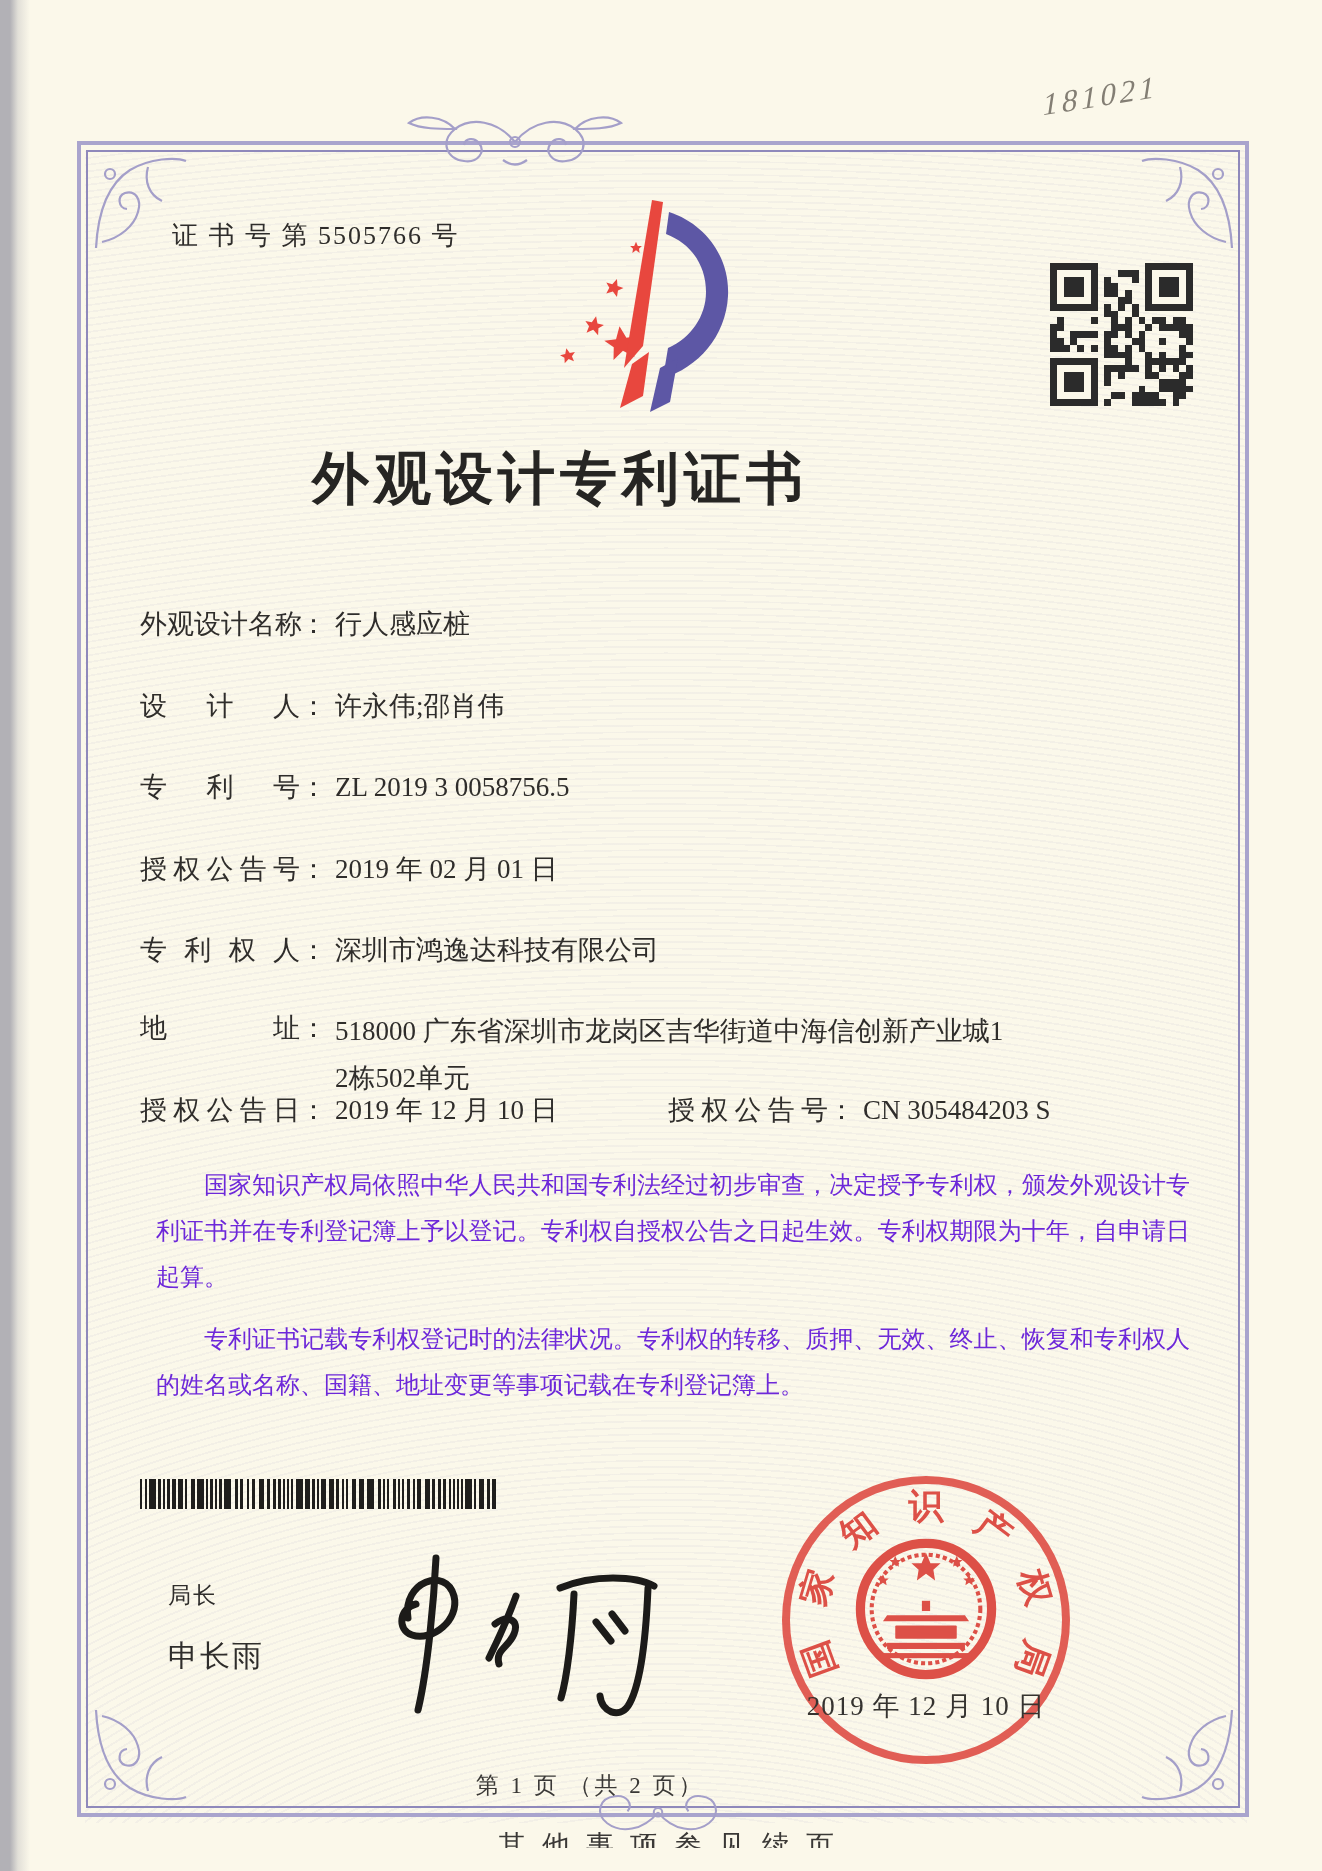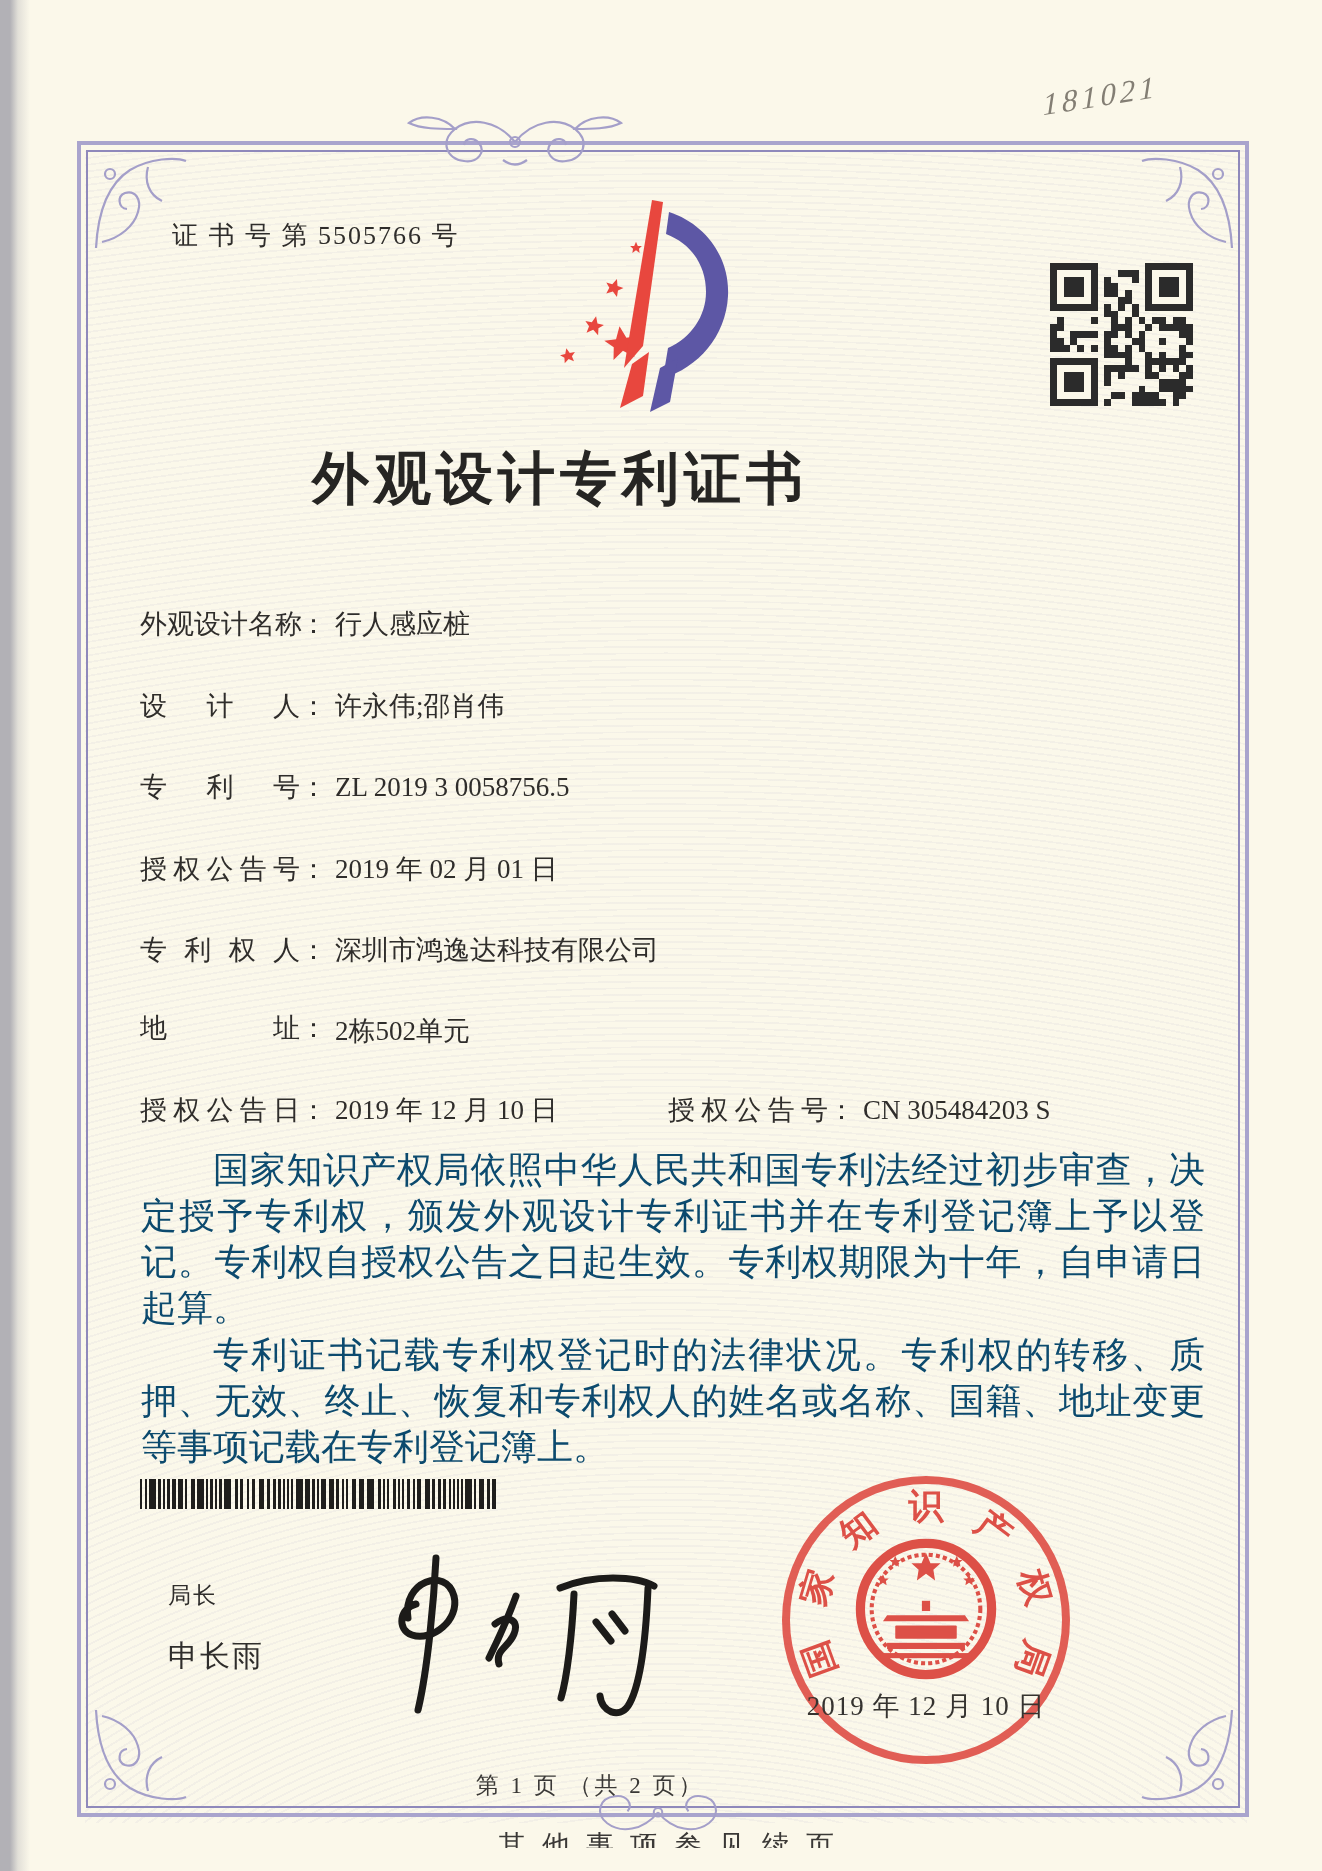--- a/index.html
+++ b/index.html
@@ -29,21 +29,21 @@
   .qr{position:absolute;left:1050px;top:263px;width:143px;height:143px;}
   .doc-title{position:absolute;left:90px;top:441px;width:940px;text-align:center;
     font-size:57px;font-weight:700;letter-spacing:5px;color:#262523;}
   .field{position:absolute;left:140px;font-size:27px;line-height:40px;white-space:nowrap;}
   .f-label{display:inline-block;width:160px;text-align:justify;text-align-last:justify;vertical-align:top;}
   .f-colon{display:inline-block;margin-right:8px;vertical-align:top;}
   .f-val{white-space:pre-wrap;vertical-align:top;}
   .addr-val{display:inline-block;vertical-align:top;}
   .addr-val .aline{display:block;line-height:47px;white-space:pre-wrap;}
   .paras{position:absolute;left:140px;top:1146px;width:1066px;}
-  .paras p{margin:1px;font-size:36px;line-height:46px;text-indent:2em;text-align:justify;color:#0c4a6e;}
+  .paras p{margin:16px;font-size:24px;line-height:46px;text-indent:2em;text-align:justify;color:#6d28d9;}
   .barcode{position:absolute;left:140px;top:1479px;width:362px;height:30px;}
   .issuer-role{position:absolute;left:168px;top:1580px;font-size:23px;letter-spacing:2px;}
   .issuer-name{position:absolute;left:168px;top:1636px;font-size:30px;letter-spacing:2px;}
   .signature{position:absolute;left:348px;top:1538px;}
   .seal{position:absolute;left:782px;top:1476px;width:288px;height:288px;border-radius:50%;
     border:8px solid rgba(221,74,65,.92);box-sizing:border-box;opacity:.96;}
   .seal-char{position:absolute;left:50%;top:50%;width:36px;height:40px;margin:0;
     font-size:35px;font-weight:700;color:#dc4a41;text-align:center;line-height:40px;}
   .seal-emblem{position:absolute;left:50%;top:46%;transform:translate(-50%,-50%);}
   .seal-date{position:absolute;left:0;top:204px;width:100%;text-align:center;
@@ -281,21 +281,21 @@
   <div class="field" style="top:767px">
     <span class="f-label">专利号</span><span class="f-colon">：</span><span class="f-val">ZL 2019 3 0058756.5</span>
   </div>
   <div class="field" style="top:849px">
     <span class="f-label">授权公告号</span><span class="f-colon">：</span><span class="f-val">2019 年 02 月 01 日</span>
   </div>
   <div class="field" style="top:930px">
     <span class="f-label">专利权人</span><span class="f-colon">：</span><span class="f-val">深圳市鸿逸达科技有限公司</span>
   </div>
   <div class="field" style="top:1008px">
-    <span class="f-label">地址</span><span class="f-colon">：</span><span class="addr-val"><span class="aline">2栋502单元</span></span>
+    <span class="f-label">地址</span><span class="f-colon">：</span><span class="addr-val"><span class="aline">518000 广东省深圳市龙岗区吉华街道中海信创新产业城1</span><span class="aline">2栋502单元</span></span>
   </div>
   <div class="field" style="top:1090px">
     <span class="f-label">授权公告日</span><span class="f-colon">：</span><span class="f-val">2019 年 12 月 10 日</span>
   </div>
   <div class="field" style="left:668px;top:1090px">
     <span class="f-label">授权公告号</span><span class="f-colon">：</span><span class="f-val">CN 305484203 S</span>
   </div>
 
   <div class="paras">
     <p>国家知识产权局依照中华人民共和国专利法经过初步审查，决定授予专利权，颁发外观设计专利证书并在专利登记簿上予以登记。专利权自授权公告之日起生效。专利权期限为十年，自申请日起算。</p>

